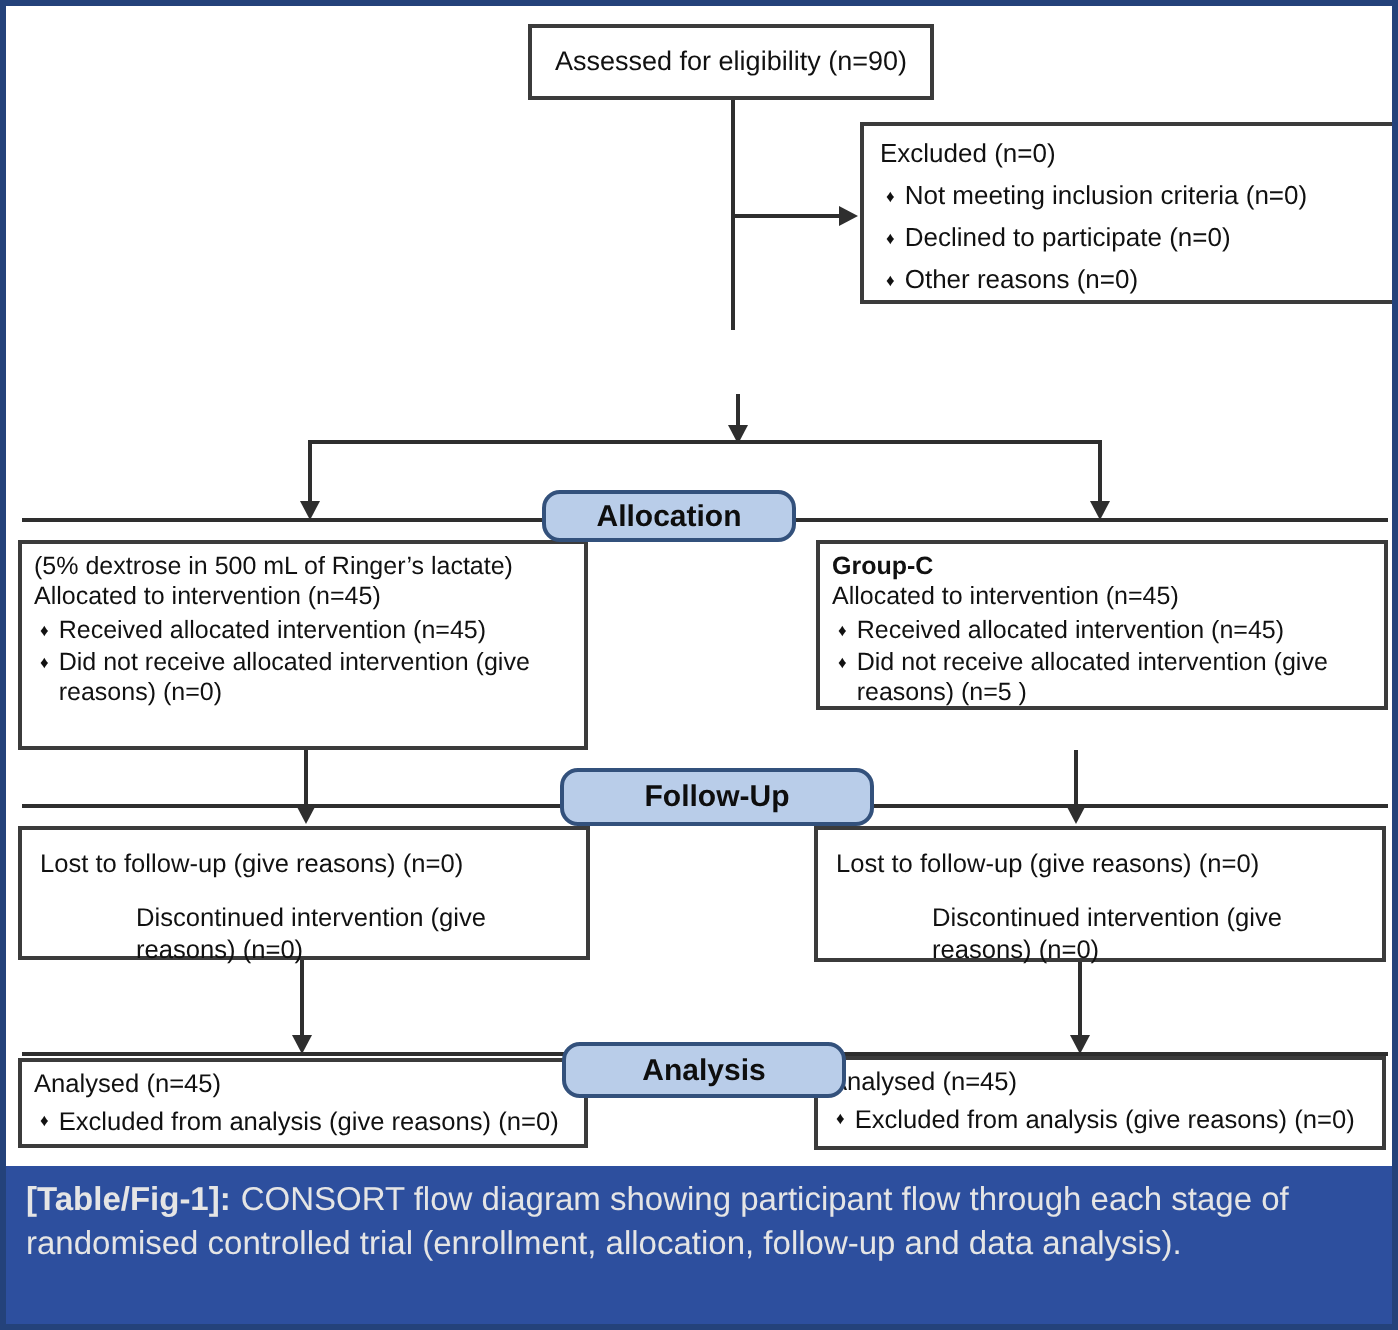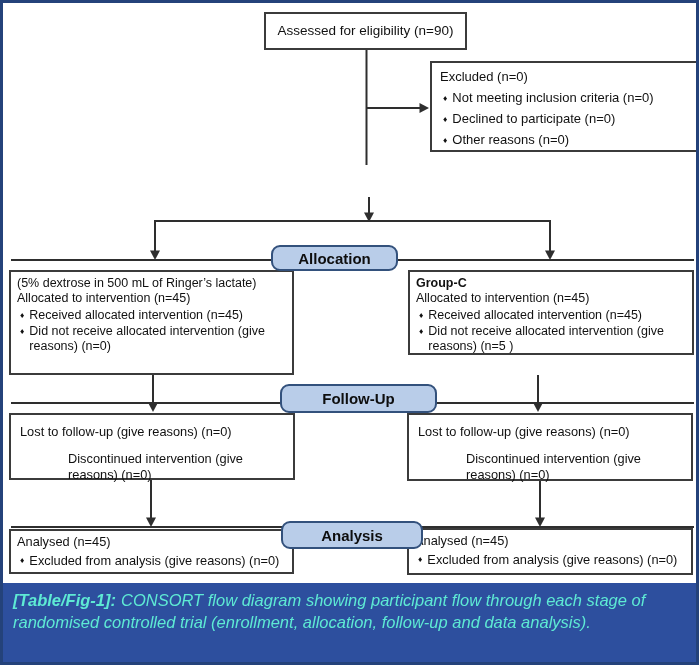--- a/index.html
+++ b/index.html
@@ -53,24 +53,23 @@
     border: 2px solid var(--banner-border);
     border-radius: 9px;
     display: flex; align-items: center; justify-content: center;
     font-weight: bold; font-size: 15px; color: #0e0e0e;
   }
 
   .caption {
     position: absolute; z-index: 4;
     left: 0; right: 0; bottom: 0; top: 580px;
     background: var(--caption-bg);
-    color: #5eead4;
+    color: #e5e5e5;
     font-size: 16.5px; line-height: 1.32;
     padding: 7px 10px 6px 10px;
-    font-style: italic;
   }
   .caption .cap-label { font-weight: bold; margin-right: 5px; }
 </style>
 </head>
 <body>
 
 <div class="frame">
 
   <svg class="connectors" width="699" height="580">
 

